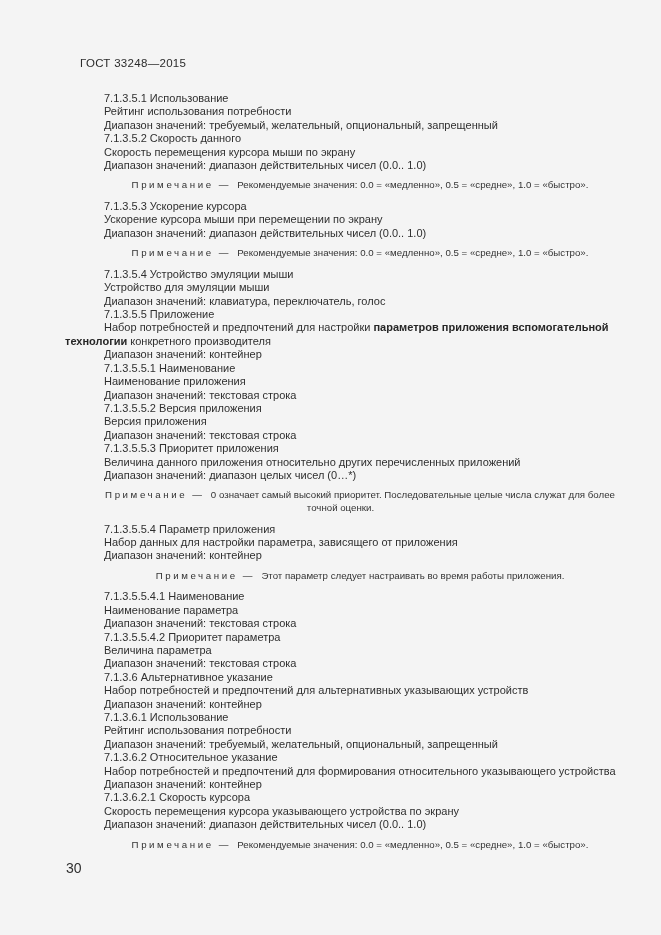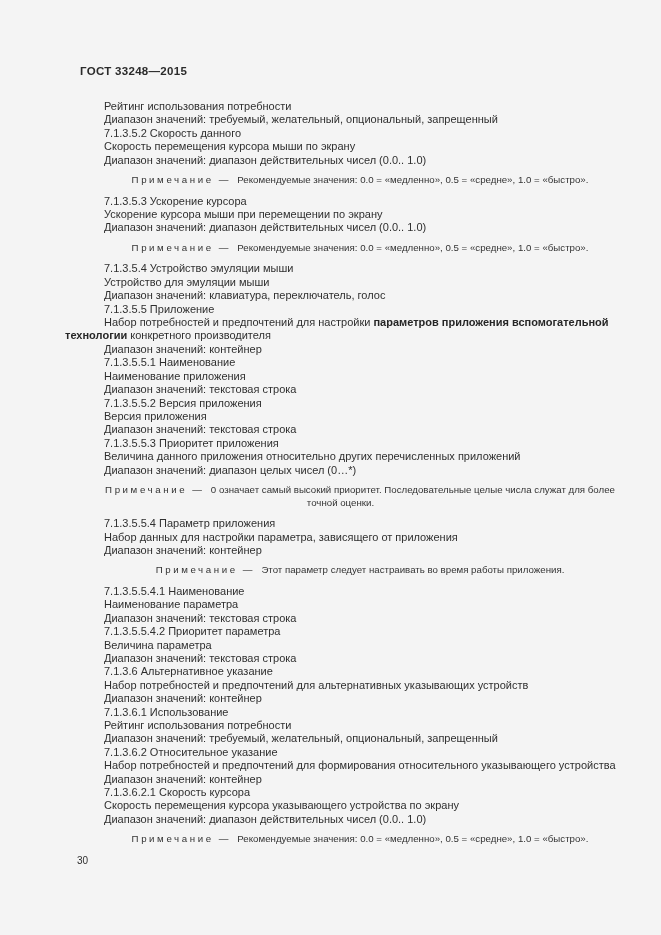--- a/index.html
+++ b/index.html
@@ -15,23 +15,23 @@
     color: #2f2f2f;
   }
   .page {
     box-sizing: border-box;
     width: 661px;
     height: 935px;
     padding: 57px 45px 20px 65px;
   }
   .doc-header {
     font-size: 11.5px;
-    font-weight: bold;
+    font-weight: normal;
     letter-spacing: 0.3px;
-    margin: 8px 0 23px 15px;
+    margin: 0 0 23px 15px;
     color: #2b2b2b;
   }
   .content p {
     margin: 0;
   }
   .content .para {
     font-size: 11px;
     line-height: 13.4px;
     text-indent: 39px;
   }
@@ -47,32 +47,33 @@
     letter-spacing: 2.6px;
   }
   .note-dash {
     margin: 0 9px 0 5px;
   }
   .content b {
     font-weight: bold;
     color: #262626;
   }
   .page-number {
-    font-size: 10px;
+    font-size: 14px;
     margin-top: 9px;
-    margin-left: 12px;
+    margin-left: 1px;
   }
 </style>
 </head>
 <body>
 
 <div class="page">
   <div class="doc-header">ГОСТ 33248—2015</div>
 
   <div class="content">
+      <p class="para">7.1.3.5.1 Использование</p>
       <p class="para">Рейтинг использования потребности</p>
       <p class="para">Диапазон значений: требуемый, желательный, опциональный, запрещенный</p>
       <p class="para">7.1.3.5.2 Скорость данного</p>
       <p class="para">Скорость перемещения курсора мыши по экрану</p>
       <p class="para">Диапазон значений: диапазон действительных чисел (0.0.. 1.0)</p>
       <p class="note"><span class="note-label">Примечание</span><span class="note-dash">—</span><span>Рекомендуемые значения: 0.0 = «медленно», 0.5 = «средне», 1.0 = «быстро».</span></p>
       <p class="para">7.1.3.5.3 Ускорение курсора</p>
       <p class="para">Ускорение курсора мыши при перемещении по экрану</p>
       <p class="para">Диапазон значений: диапазон действительных чисел (0.0.. 1.0)</p>
       <p class="note"><span class="note-label">Примечание</span><span class="note-dash">—</span><span>Рекомендуемые значения: 0.0 = «медленно», 0.5 = «средне», 1.0 = «быстро».</span></p>

